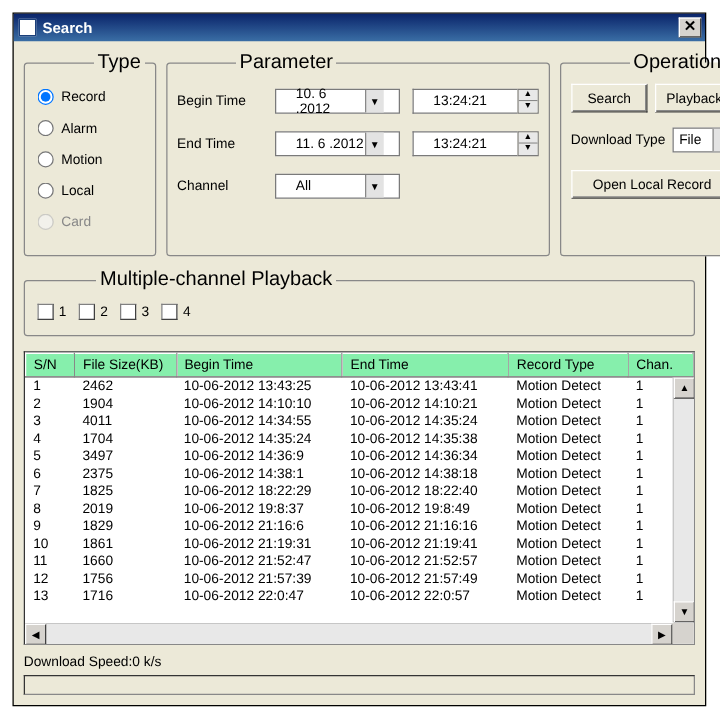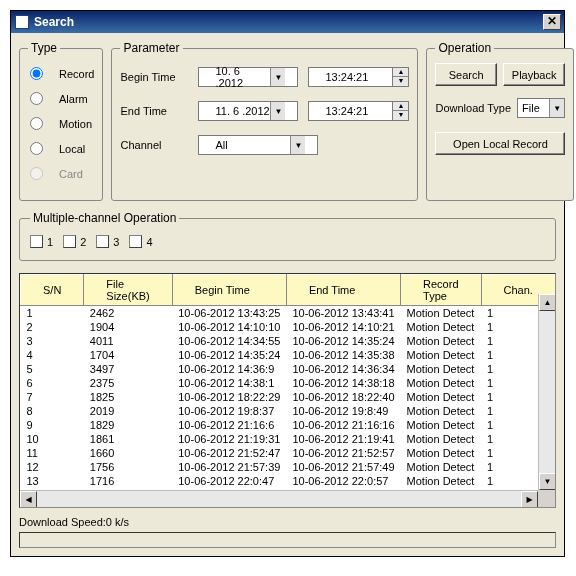--- a/index.html
+++ b/index.html
@@ -51,23 +51,23 @@
     padding: 8px;
   }
   .row1 { display:flex; gap:8px; }
   fieldset {
     border: 1px solid #888; 
     border-radius:3px;
     padding: 8px;
     margin:0;
     background: #ece9d8;
   }
-  legend { font-size:12px; padding:0 3px; }
+  legend { font-size:16px; padding:0 3px;margin-left:47px; }
   .type-group { width: 86px; }
-  .type-group label { display:flex; align-items:center; gap:16px; margin: 4px 0 12px 2px; }
+  .type-group label { display:flex; align-items:center; gap:6px; margin: 4px 0 12px 2px; }
   .type-group input[type=radio]{ margin:0; }
   .disabled-text { color:#888; }
   .param-group { flex:1; }
   .param-row { display:flex; align-items:center; gap:10px; margin: 4px 0 14px 0; }
   .param-label { width:68px; }
   .date-input, .time-box, .chan-select {
     height:20px;
     background:#fff;
     border:1px solid #7a7a7a;
     font-size:11px;
@@ -82,21 +82,21 @@
     display:flex; flex-direction:column;
     border:1px solid #7a7a7a; 
   }
   .spinner div {
     width:15px; height:9px;
     background:#e8e8e8;
     border-bottom:1px solid #888;
     font-size:7px; line-height:7px; text-align:center;
   }
   .spinner div:last-child{ border-bottom:none;}
-  .chan-select { width:120px; justify-content:space-between;}
+  .chan-select { width:100px; justify-content:space-between;}
   .dd-arrow {
     width:15px; height:18px;
     background:#e3e3e3;
     border-left:1px solid #888;
     margin-right:-4px;
     display:flex;align-items:center;justify-content:center;
     font-size:8px;
   }
   .op-group { width:168px; }
   .btn {
@@ -133,25 +133,25 @@
   .table-wrap {
     margin-top:12px;
     border:1px inset #888;
     background:#fff;
     height:235px;
     overflow:hidden;
     position:relative;
   }
   table { border-collapse:collapse; width:100%; font-size:11px;}
   thead th {
-    background:#fef9c3;
+    background:#86efac;
     border:1px solid #fff;
     border-right-color:#888;
     border-bottom-color:#888;
-    padding:3px 22px;
+    padding:3px 6px;
     text-align:left;
     font-weight:normal;
     position:sticky;top:0;
   }
   tbody td { padding:1px 6px; white-space:nowrap;}
   .vscroll {
     position:absolute; right:0; top:20px; bottom:17px; width:17px;
     background:#e8e8e8;
     border-left:1px solid #bbb;
     display:flex;flex-direction:column;justify-content:space-between;
@@ -268,21 +268,21 @@
           <div class="dl-select">
             <span>File</span>
             <span class="dd-arrow" style="margin-right:0">▼</span>
           </div>
         </div>
         <div class="btn wide-btn">Open Local Record</div>
       </fieldset>
     </div>
 
     <fieldset class="mc-group">
-      <legend>Multiple-channel Operation</legend>
+      <legend>Multiple-channel Playback</legend>
       <div class="mc-checks" id="mc-checks">
           <label>
             <span class="chk"></span>
             <span>1</span>
           </label>
           <label>
             <span class="chk"></span>
             <span>2</span>
           </label>
           <label>

